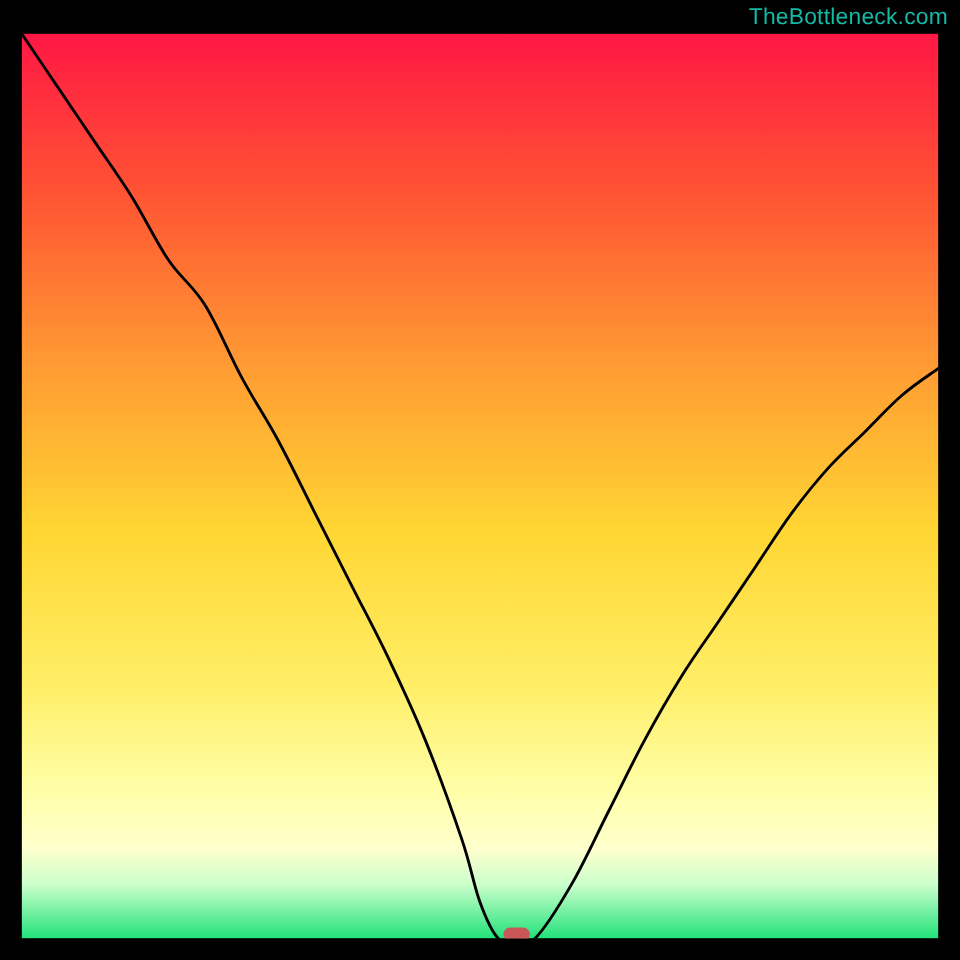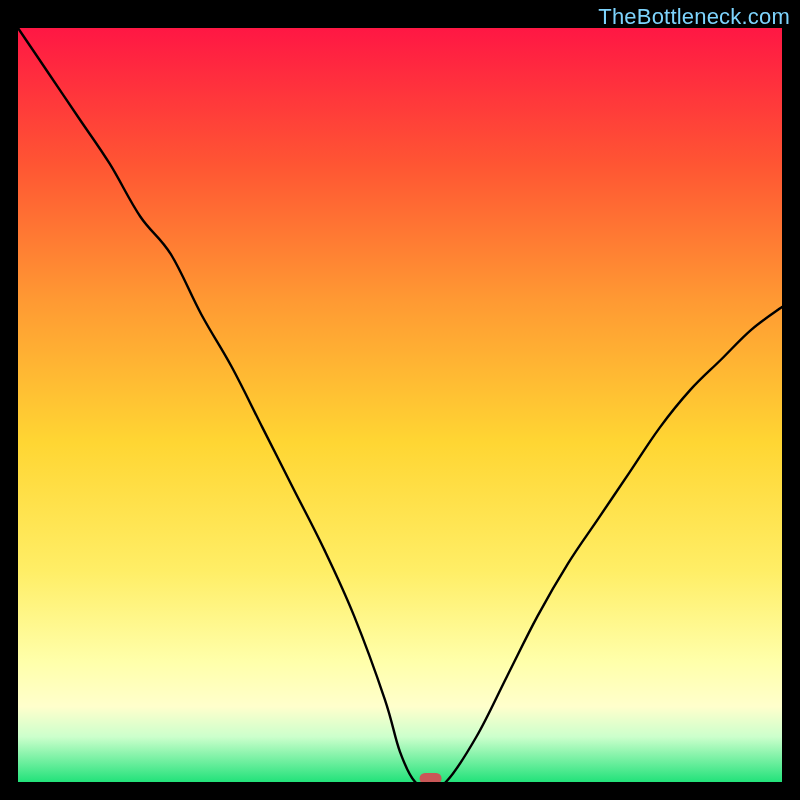--- a/index.html
+++ b/index.html
@@ -14,23 +14,23 @@
   .frame {
     position: relative;
     width: 800px;
     height: 800px;
     background: #000;
   }
   .watermark {
     position: absolute;
     top: 4px;
     right: 10px;
-    font-size: 22px;
+    font-size: 19px;
     font-weight: 500;
-    color: #7dd3fc;
+    color: #14b8a6;
     letter-spacing: 0.2px;
     z-index: 5;
   }
   .plot-wrap {
     position: absolute;
     left: 18px;
     top: 28px;
     width: 764px;
     height: 754px;
   }

